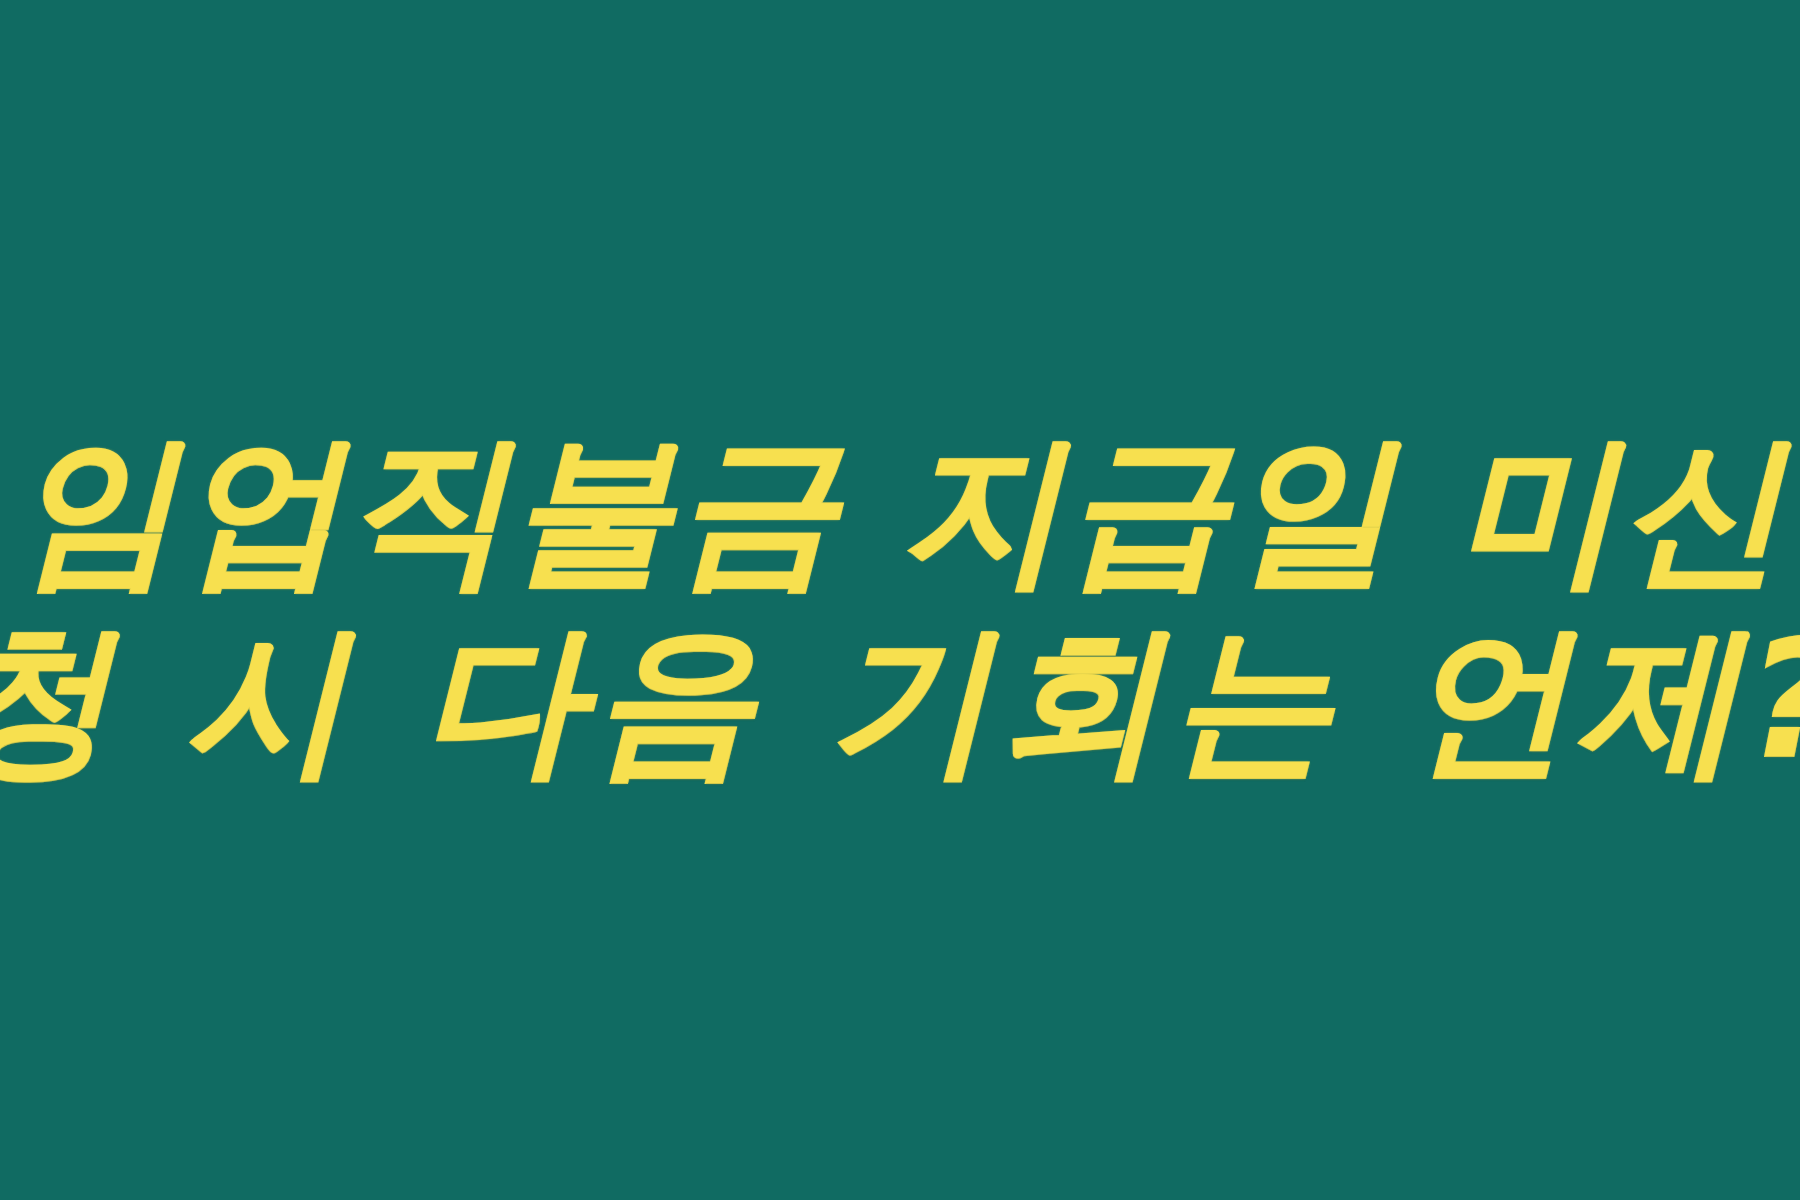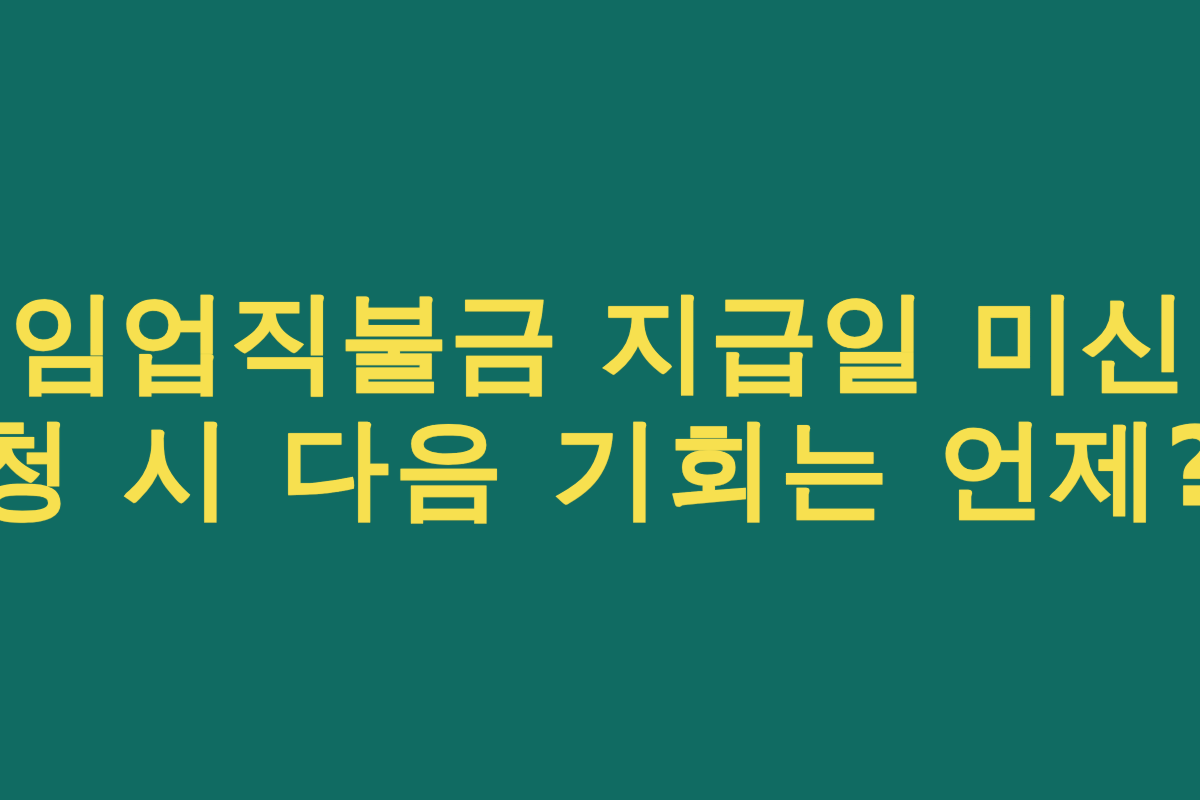--- a/index.html
+++ b/index.html
@@ -33,20 +33,21 @@
     width: 1200px;
     height: 800px;
     display: flex;
     flex-direction: column;
     align-items: center;
     justify-content: center;
     padding-top: 8px;
     box-sizing: border-box;
     text-align: center;
     user-select: none;
+    font-style: italic;
   }
 
   .head-line {
     display: block;
     color: #F7E04F;
     font-family: "DejaVu Sans", "Liberation Sans", sans-serif;
     font-weight: 700;
     font-size: 106px;
     line-height: 1.18;
     letter-spacing: 0.02em;

